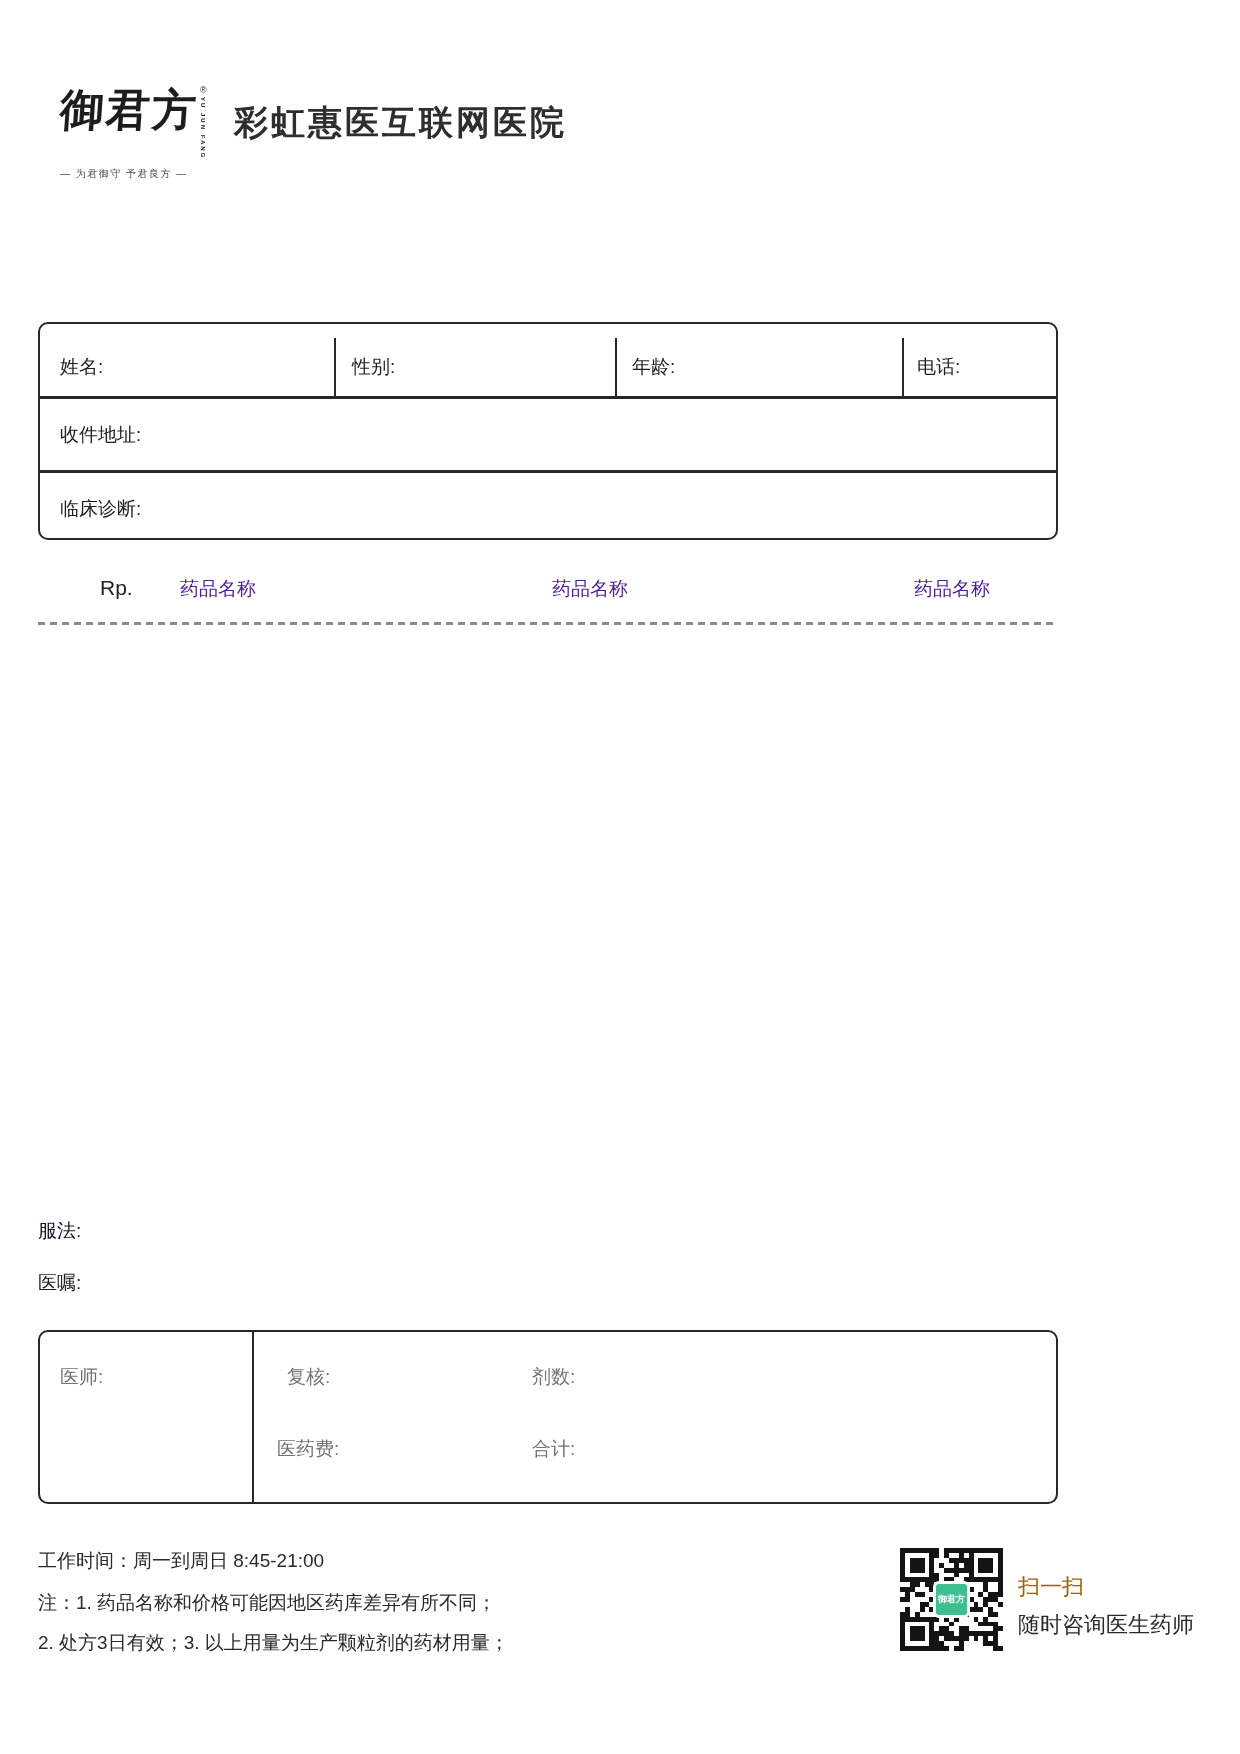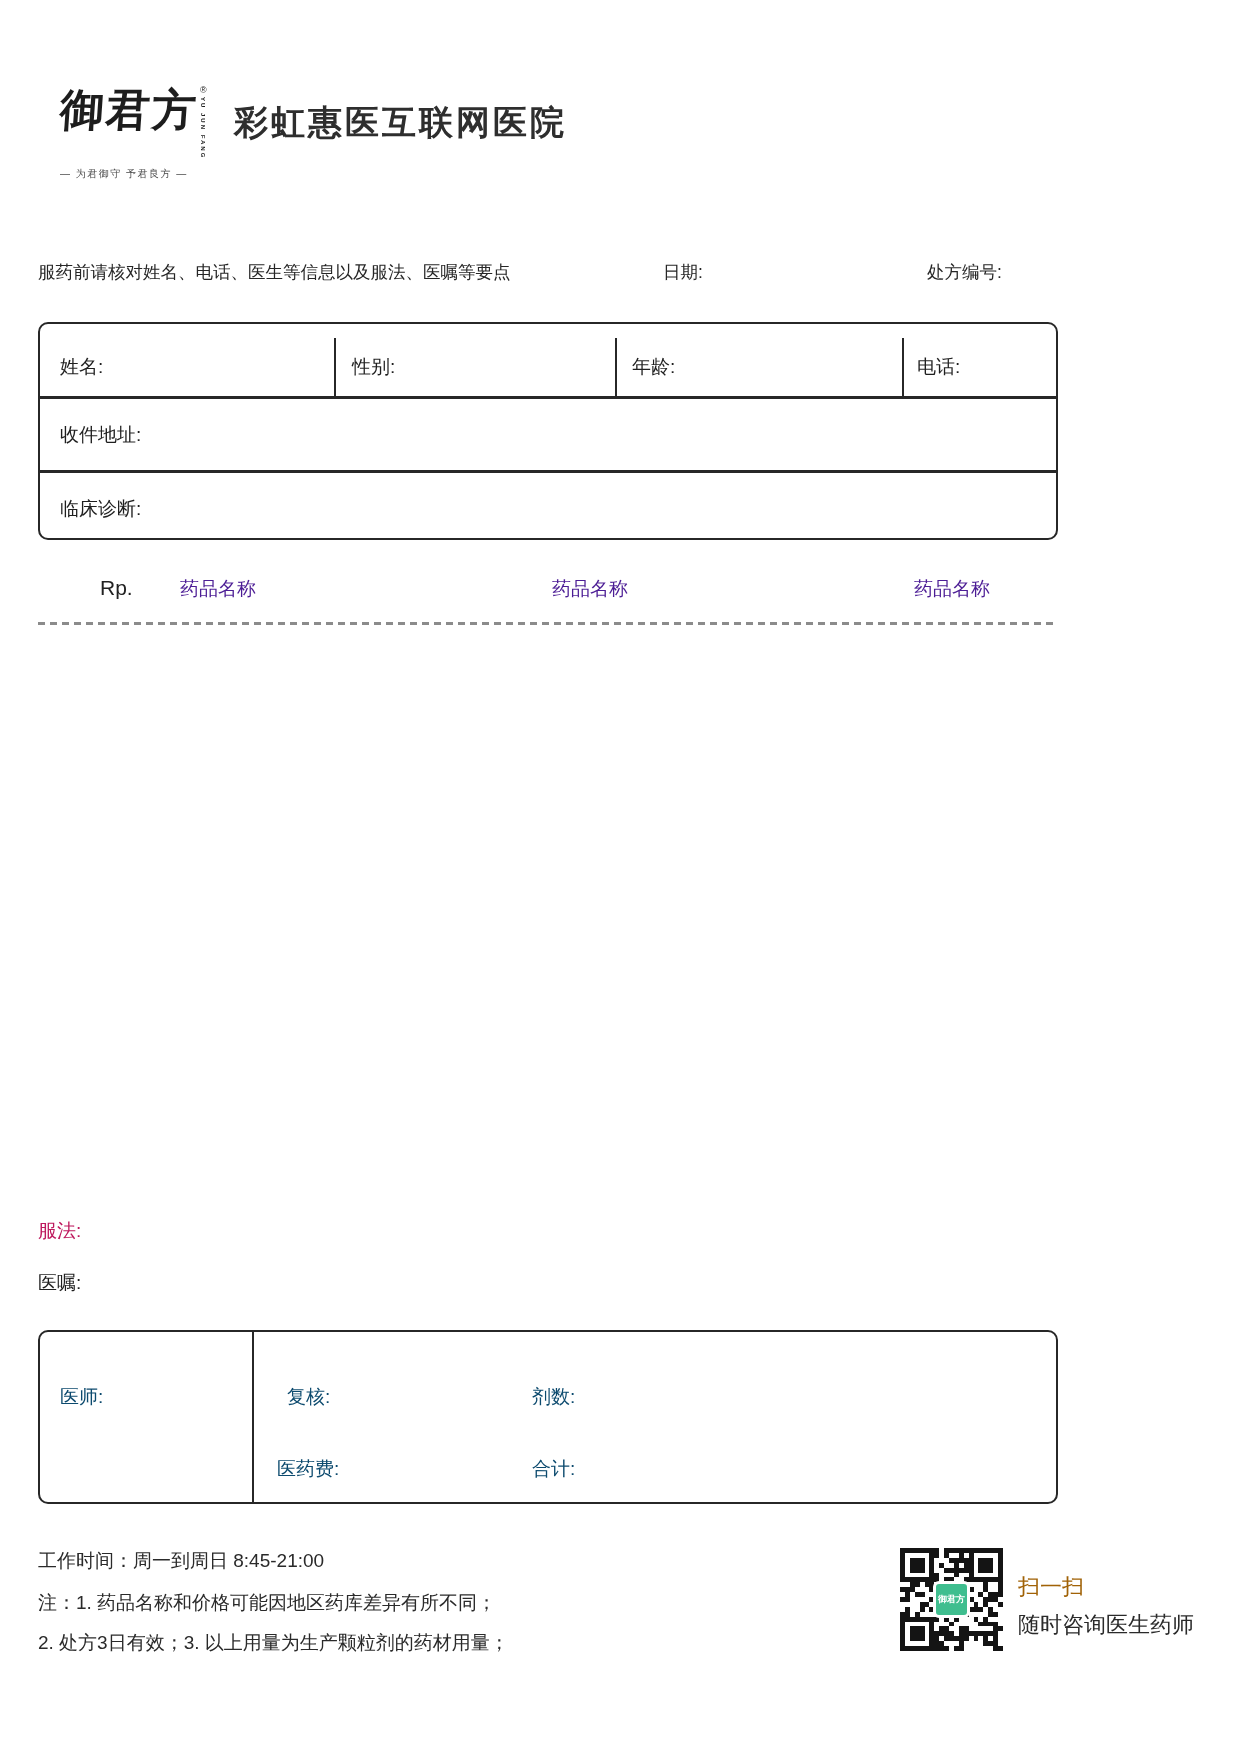--- a/index.html
+++ b/index.html
@@ -46,28 +46,28 @@
 
   
   .rp-row { position:absolute; left:0; top:576px; width:1240px; height:28px;margin-left:40px; }
   .rp { position:absolute; left:60px; font-size:21px; color:#222; }
   .drug-col { position:absolute; font-size:19px; font-weight:500; color:#4c1d95; }
   .col1 { left:140px; } .col2 { left:512px; } .col3 { left:874px; }
   .dashed-line { position:absolute; left:38px; top:622px; width:1020px; height:2.5px;
                  background:repeating-linear-gradient(90deg,#8b8b8b 0 7px,transparent 7px 12px); }
 
   
-  .usage-label  { position:absolute; left:38px; top:1218px; font-size:19px; font-weight:500; color:#be185d; }
+  .usage-label  { position:absolute; left:38px; top:1218px; font-size:19px; font-weight:500; color:#0f172a; }
   .advice-label { position:absolute; left:38px; top:1270px; font-size:19px; font-weight:500; color:#1f1f1f; }
 
   
   .sign-box { position:absolute; left:38px; top:1330px; width:1020px; height:174px;
               border:2.5px solid #272727; border-radius:10px; }
   .sign-vdiv { position:absolute; left:212px; top:0; width:2px; height:100%; background:#272727; }
-  .s-label { position:absolute; font-size:19px; font-weight:500; color:#0c4a6e;margin-top:20px; }
+  .s-label { position:absolute; font-size:19px; font-weight:500; color:#737373; }
   .s-doctor { left:20px;  top:32px; }
   .s-review { left:247px; top:32px; }
   .s-doses  { left:492px; top:32px; }
   .s-fee    { left:237px; top:104px; }
   .s-total  { left:492px; top:104px; }
 
   
   .f-line { position:absolute; left:38px; font-size:19px; color:#2a2a2a; }
   .f-worktime { top:1548px; }
   .f-note1 { top:1590px; }
@@ -95,25 +95,20 @@
       <div class="logo-text">御君方</div>
       <div class="logo-side">
         <div class="logo-reg">®</div>
         <div class="logo-vert">YU JUN FANG</div>
       </div>
     </div>
     <div class="logo-tagline">— 为君御守 予君良方 —</div>
   </div>
   <div class="hospital-title">彩虹惠医互联网医院</div>
 
-  <div class="notice-row">
-    <span class="notice">服药前请核对姓名、电话、医生等信息以及服法、医嘱等要点</span>
-    <span class="date-label">日期:</span>
-    <span class="rx-no-label">处方编号:</span>
-  </div>
 
   <div class="patient-box">
     <span class="p-label p-name">姓名:</span>
     <span class="p-label p-gender">性别:</span>
     <span class="p-label p-age">年龄:</span>
     <span class="p-label p-phone">电话:</span>
     <div class="vdiv vdiv1"></div>
     <div class="vdiv vdiv2"></div>
     <div class="vdiv vdiv3"></div>
     <div class="hline hline1"></div>

